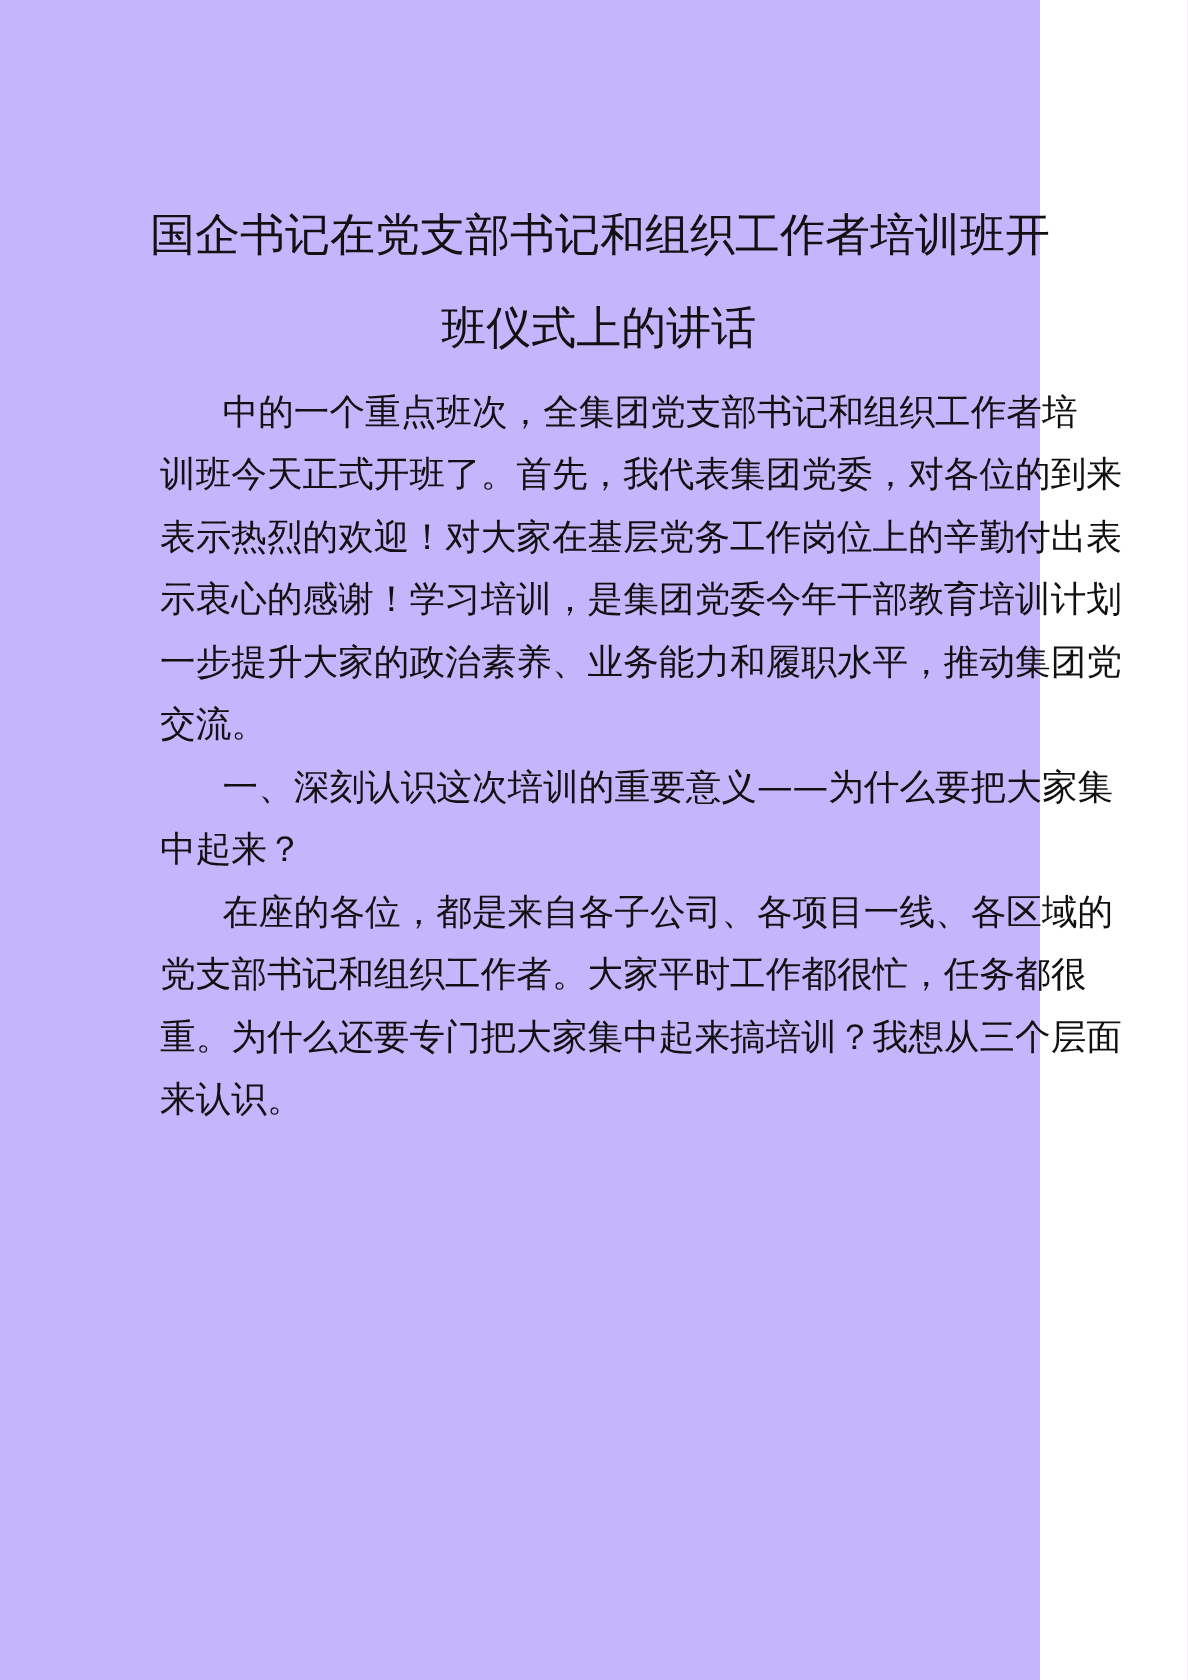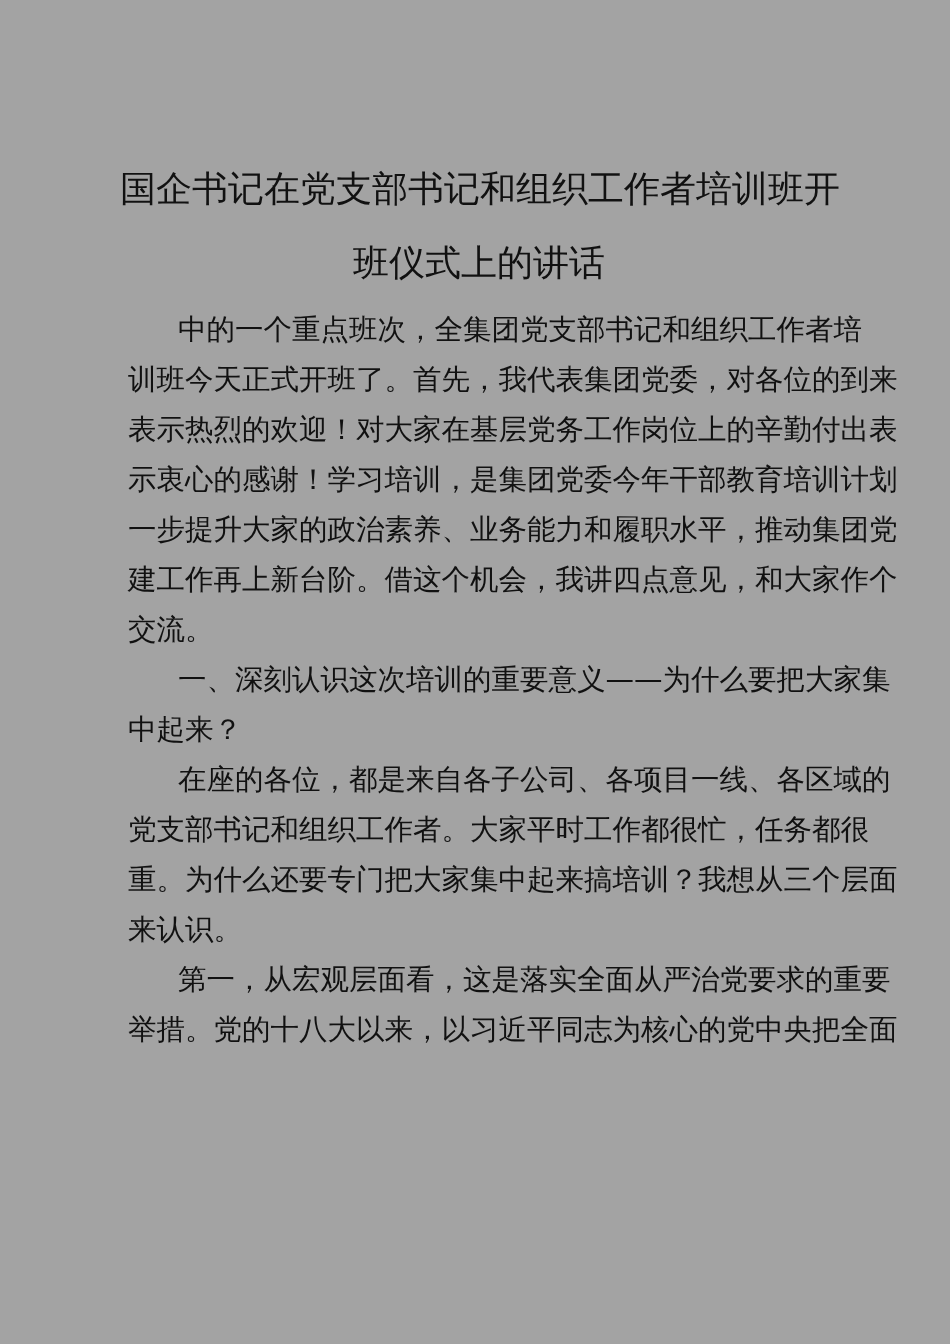--- a/index.html
+++ b/index.html
@@ -12,23 +12,23 @@
     height: 1344px;
     position: relative;
     overflow: hidden;
     font-family: "DejaVu Sans", "Liberation Sans", sans-serif;
     color: #111111;
   }
   .page {
     position: absolute;
     left: 0;
     top: 0;
-    width: 950px;
+    width: 832px;
     height: 1344px;
-    background: #a3a3a3;
+    background: #c4b5fd;
   }
   .title {
     position: absolute;
     left: 120px;
     top: 152px;
     width: 718px;
     text-align: center;
     font-size: 36px;
     line-height: 74px;
     font-weight: normal;
@@ -69,35 +69,30 @@
   </h1>
 
   <div class="body">
 
     <div>
       <span class="line indent">中的一个重点班次，全集团党支部书记和组织工作者培</span>
       <span class="line">训班今天正式开班了。首先，我代表集团党委，对各位的到来</span>
       <span class="line">表示热烈的欢迎！对大家在基层党务工作岗位上的辛勤付出表</span>
       <span class="line">示衷心的感谢！学习培训，是集团党委今年干部教育培训计划</span>
       <span class="line">一步提升大家的政治素养、业务能力和履职水平，推动集团党</span>
-      <span class="line">建工作再上新台阶。借这个机会，我讲四点意见，和大家作个</span>
       <span class="line">交流。</span>
     </div>
 
     <div>
       <span class="line indent">一、深刻认识这次培训的重要意义——为什么要把大家集</span>
       <span class="line">中起来？</span>
     </div>
 
     <div>
       <span class="line indent">在座的各位，都是来自各子公司、各项目一线、各区域的</span>
       <span class="line">党支部书记和组织工作者。大家平时工作都很忙，任务都很</span>
       <span class="line">重。为什么还要专门把大家集中起来搞培训？我想从三个层面</span>
       <span class="line">来认识。</span>
     </div>
 
-    <div>
-      <span class="line indent">第一，从宏观层面看，这是落实全面从严治党要求的重要</span>
-      <span class="line">举措。党的十八大以来，以习近平同志为核心的党中央把全面</span>
-    </div>
 
   </div>
 </div>
 
 </body></html>

